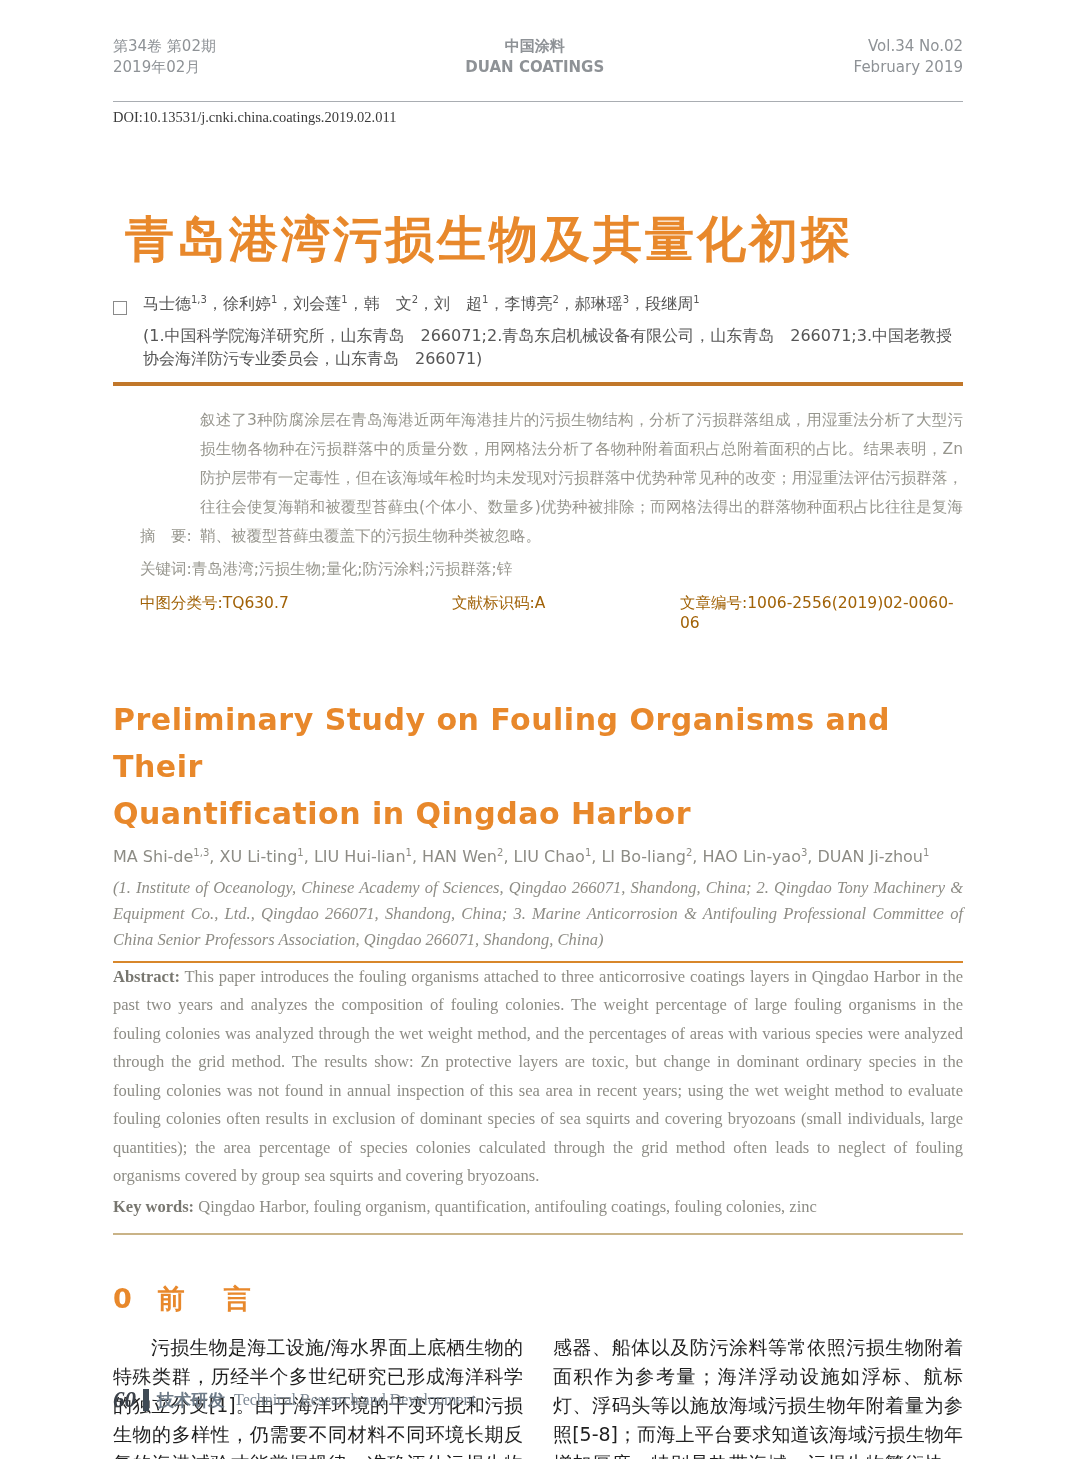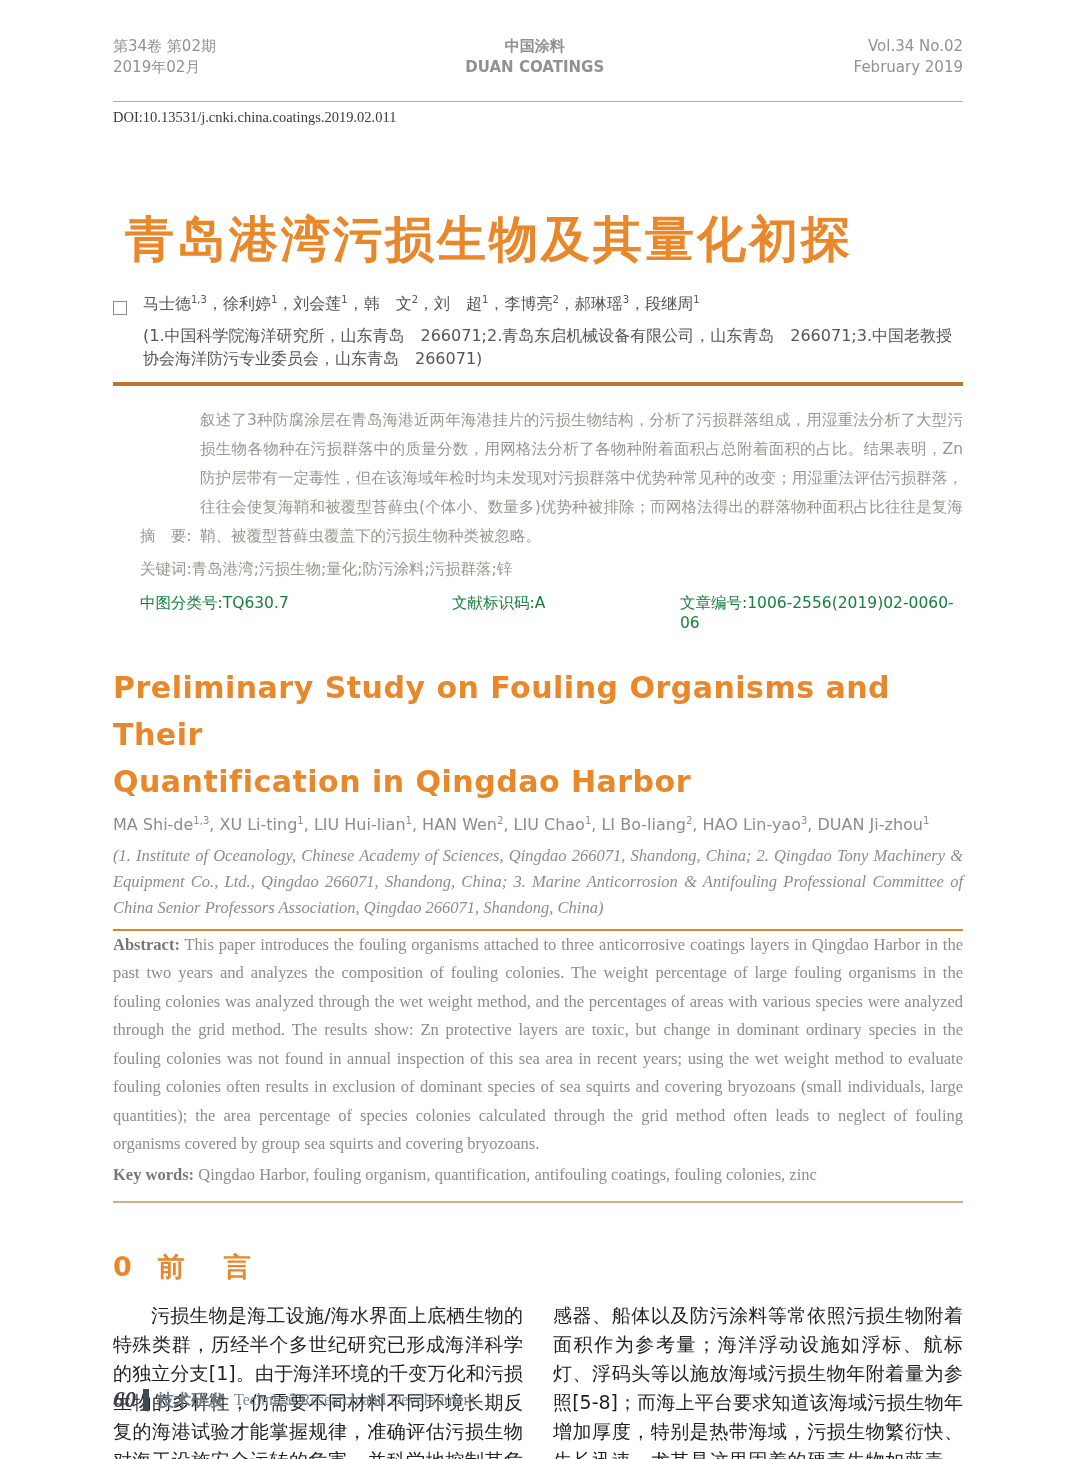--- a/index.html
+++ b/index.html
@@ -19,25 +19,25 @@
   .authors-cn{margin-top:24px;font-size:16px;color:#555;display:flex;align-items:flex-end;}
   .cbx{display:inline-block;width:12px;height:12px;border:1.5px solid #8a8a8a;margin-right:16px;flex:0 0 auto;}
   .authors-cn sup{font-size:10px;color:#555;}
   .affil-cn{margin-top:9px;padding-left:30px;font-size:16px;color:#555;line-height:23px;max-width:820px;}
   .rule-thick-orange{margin-top:12px;height:4px;background:#C1772A;}
   
   .abs-cn{margin-top:20px;padding-left:27px;display:flex;color:#97968e;font-size:15.5px;line-height:29px;align-items:flex-end;}
   .abs-cn .lbl{flex:0 0 60px;white-space:nowrap;}
   .abs-cn .txt{flex:1;text-align:justify;}
   .kw-cn{margin-top:6px;padding-left:27px;color:#97968e;font-size:15.5px;line-height:24px;}
-  .class-row{margin-top:12px;padding-left:27px;display:flex;color:#15803d;font-size:15.5px;}
+  .class-row{margin-top:12px;padding-left:27px;display:flex;color:#a16207;font-size:15.5px;}
   .class-row .c1{flex:0 0 312px;}
   .class-row .c2{flex:0 0 228px;}
   
-  .title-en{margin-top:32px;font-size:30px;font-weight:bold;color:#E8882B;line-height:47px;letter-spacing:0.5px;}
+  .title-en{margin-top:64px;font-size:30px;font-weight:bold;color:#E8882B;line-height:47px;letter-spacing:0.5px;}
   .authors-en{margin-top:10px;font-size:16px;color:#8d8c85;}
   .authors-en sup{font-size:10px;}
   .affil-en{margin-top:8px;font-size:16.5px;font-style:italic;color:#8d8c85;
     font-family:"Liberation Serif","DejaVu Serif",serif;line-height:26px;text-align:justify;}
   .rule-thin-orange{margin-top:8px;height:2px;background:#D8872B;}
   .abs-en{margin-top:0;font-size:16.5px;color:#8d8c85;font-family:"Liberation Serif","DejaVu Serif",serif;
     line-height:28.5px;text-align:justify;}
   .abs-en b,.kw-en b{color:#77766f;}
   .kw-en{margin-top:2px;font-size:16.5px;color:#8d8c85;font-family:"Liberation Serif","DejaVu Serif",serif;line-height:28px;}
   .rule-tan{margin-top:12px;height:2px;background:#C9B387;}

